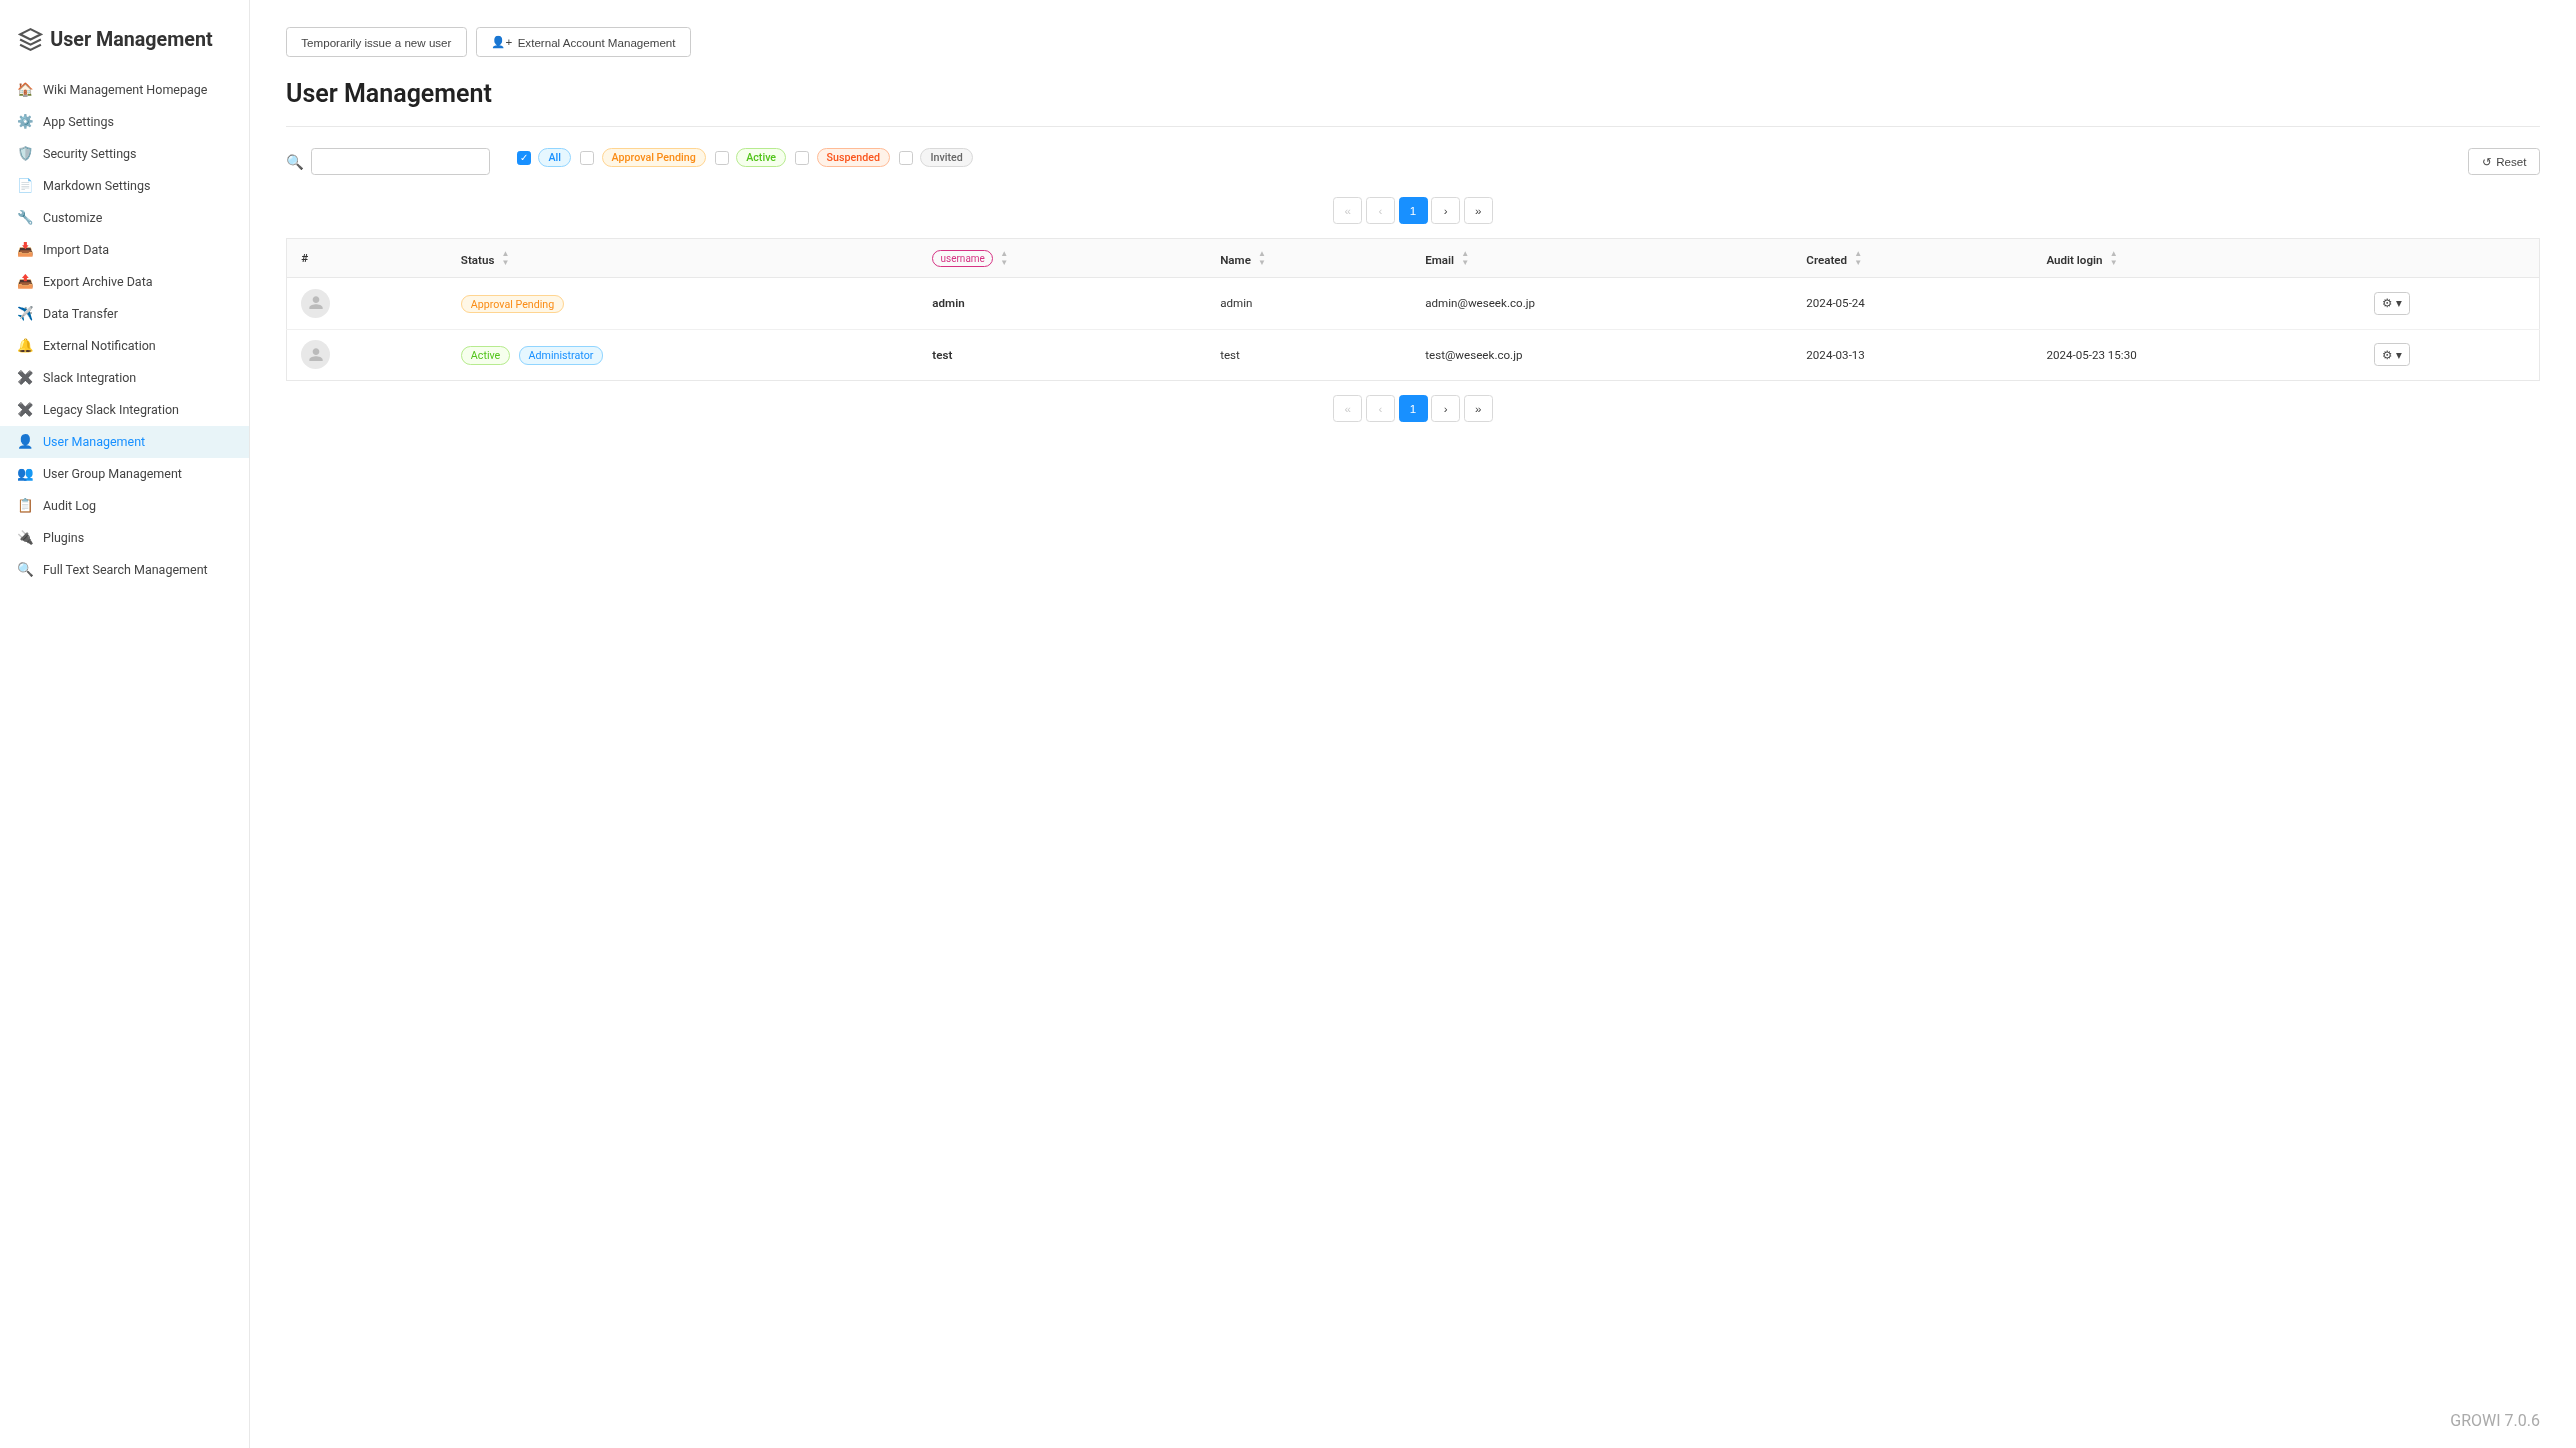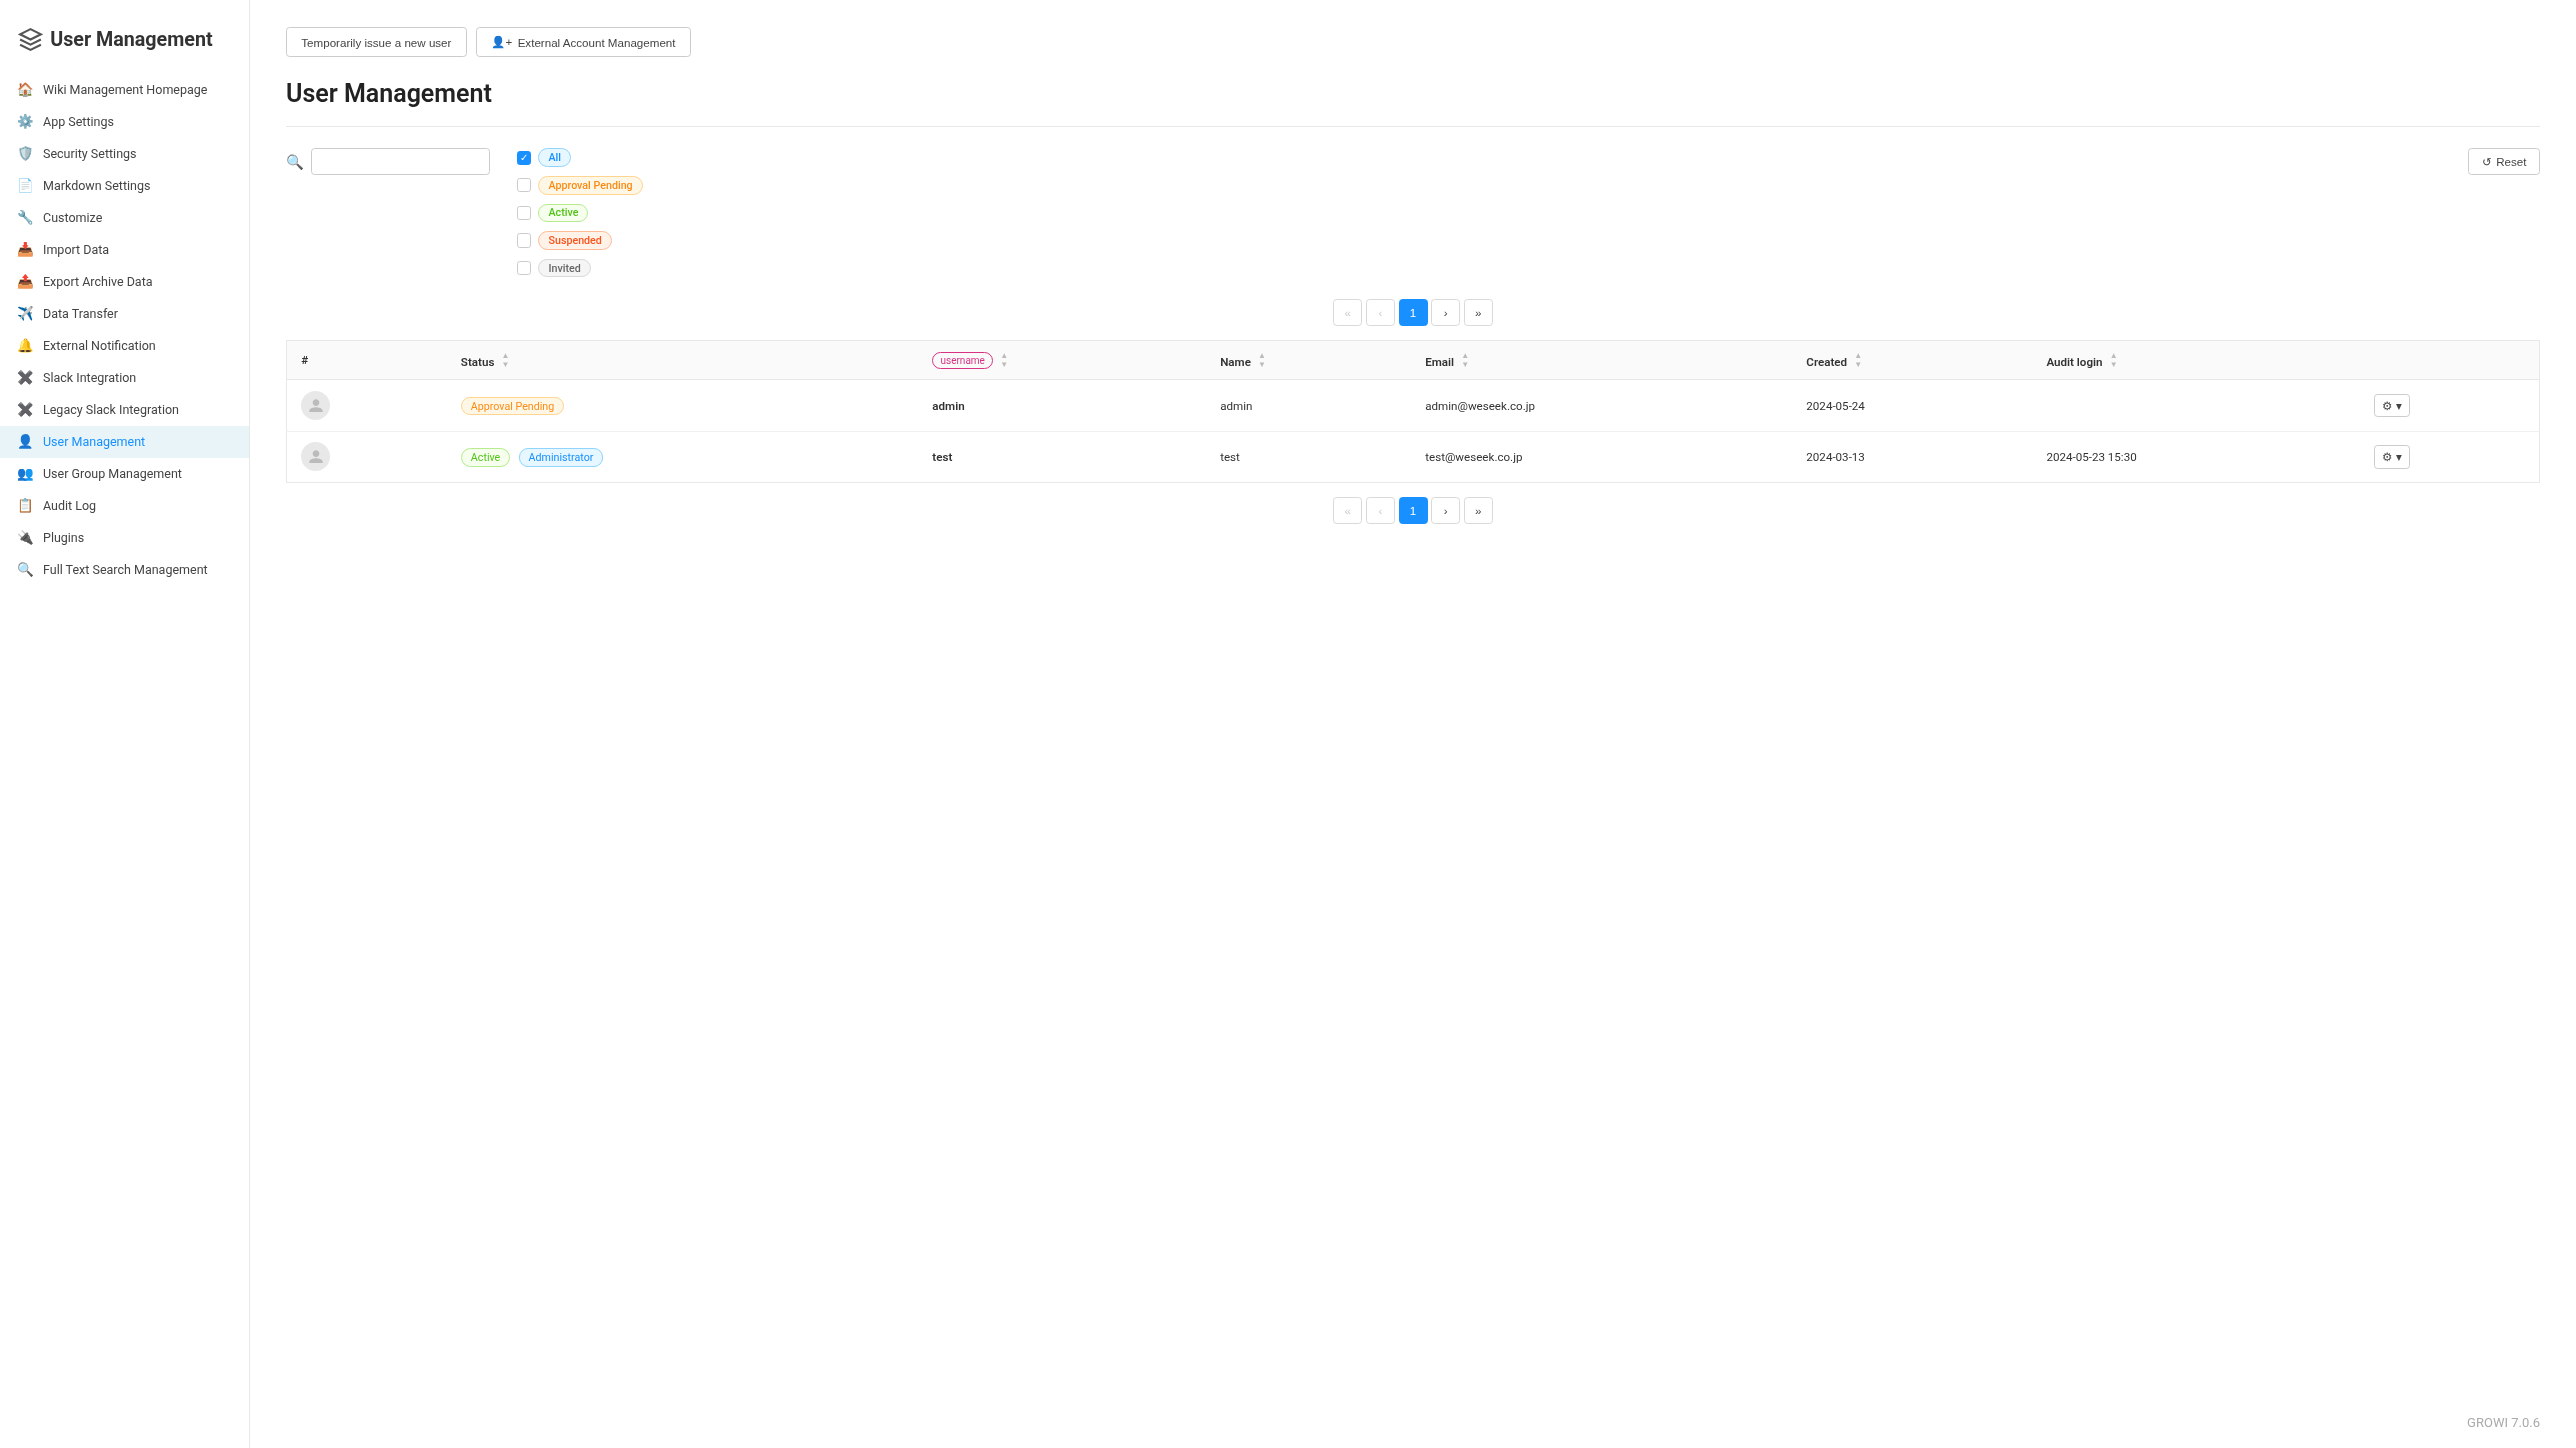--- a/index.html
+++ b/index.html
@@ -25,21 +25,21 @@
     
     .page-title { font-size: 25px; font-weight: 600; margin-bottom: 18px; color: #222; }
     .title-divider { border: none; border-top: 0.9px solid #e8e8e8; margin-bottom: 21.5px; }
 
     
     .filter-area { display: flex; align-items: flex-start; gap: 27px; margin-bottom: 21.5px; }
     .search-box { display: flex; align-items: center; gap: 7.2px; }
     .search-icon { color: #999; font-size: 14.3px; }
     .search-input { border: 0.9px solid #ccc; border-radius: 3.6px; padding: 5.4px 9px; font-size: 12.5px; width: 179px; outline: none; }
 
-    .filter-options { display: flex; flex-direction: column; gap: 9px; }
+    .filter-options { display: flex; gap: 9px; }
     .filter-option { display: flex; align-items: center; gap: 7.2px; cursor: pointer; }
     .filter-checkbox { width: 14.3px; height: 14.3px; border: 0.9px solid #ccc; border-radius: 2.7px; display: flex; align-items: center; justify-content: center; background: #fff; flex-shrink: 0; }
     .filter-checkbox.checked { background: #1890ff; border-color: #1890ff; }
     .filter-checkbox.checked::after { content: '✓'; color: #fff; font-size: 9.8px; }
 
     .badge { padding: 1.8px 9px; border-radius: 10.7px; font-size: 10.7px; font-weight: 500; }
     .badge-all { background: #e6f7ff; color: #1890ff; border: 0.9px solid #91d5ff; }
     .badge-approval { background: #fff7e6; color: #fa8c16; border: 0.9px solid #ffd591; }
     .badge-active { background: #f6ffed; color: #52c41a; border: 0.9px solid #b7eb8f; }
     .badge-suspended { background: #fff2e8; color: #fa541c; border: 0.9px solid #ffbb96; }
@@ -70,21 +70,21 @@
 
     .status-badge-approval { background: #fff7e6; color: #fa8c16; border: 0.9px solid #ffd591; padding: 1.8px 9px; border-radius: 10.7px; font-size: 10.7px; }
     .status-badge-active { background: #f6ffed; color: #52c41a; border: 0.9px solid #b7eb8f; padding: 1.8px 9px; border-radius: 10.7px; font-size: 10.7px; }
     .status-badge-admin { background: #e6f7ff; color: #1890ff; border: 0.9px solid #91d5ff; padding: 1.8px 9px; border-radius: 9px; font-size: 10.7px; margin-left: 5.4px; }
 
     .gear-btn { border: 0.9px solid #ccc; background: #fff; padding: 3.6px 7.2px; border-radius: 3.6px; cursor: pointer; font-size: 11.6px; color: #444; display: flex; align-items: center; gap: 3.6px; }
 
     
     .footer { text-align: right; padding: 18px 36px; color: #999; font-size: 10.7px; }
 
-    .version-text { color: #aaa; font-size: 13px; }
+    .version-text { color: #aaa; font-size: 16px; }
   </style>
 </head>
 <body>
 
 <div class="app-layout">
 
   <nav class="sidebar">
     <div class="sidebar-logo">
       <svg class="sidebar-logo-icon" viewBox="0 0 24 24" fill="none" stroke="currentColor" stroke-width="2">
         <path d="M12 2L2 7l10 5 10-5-10-5z"></path>

